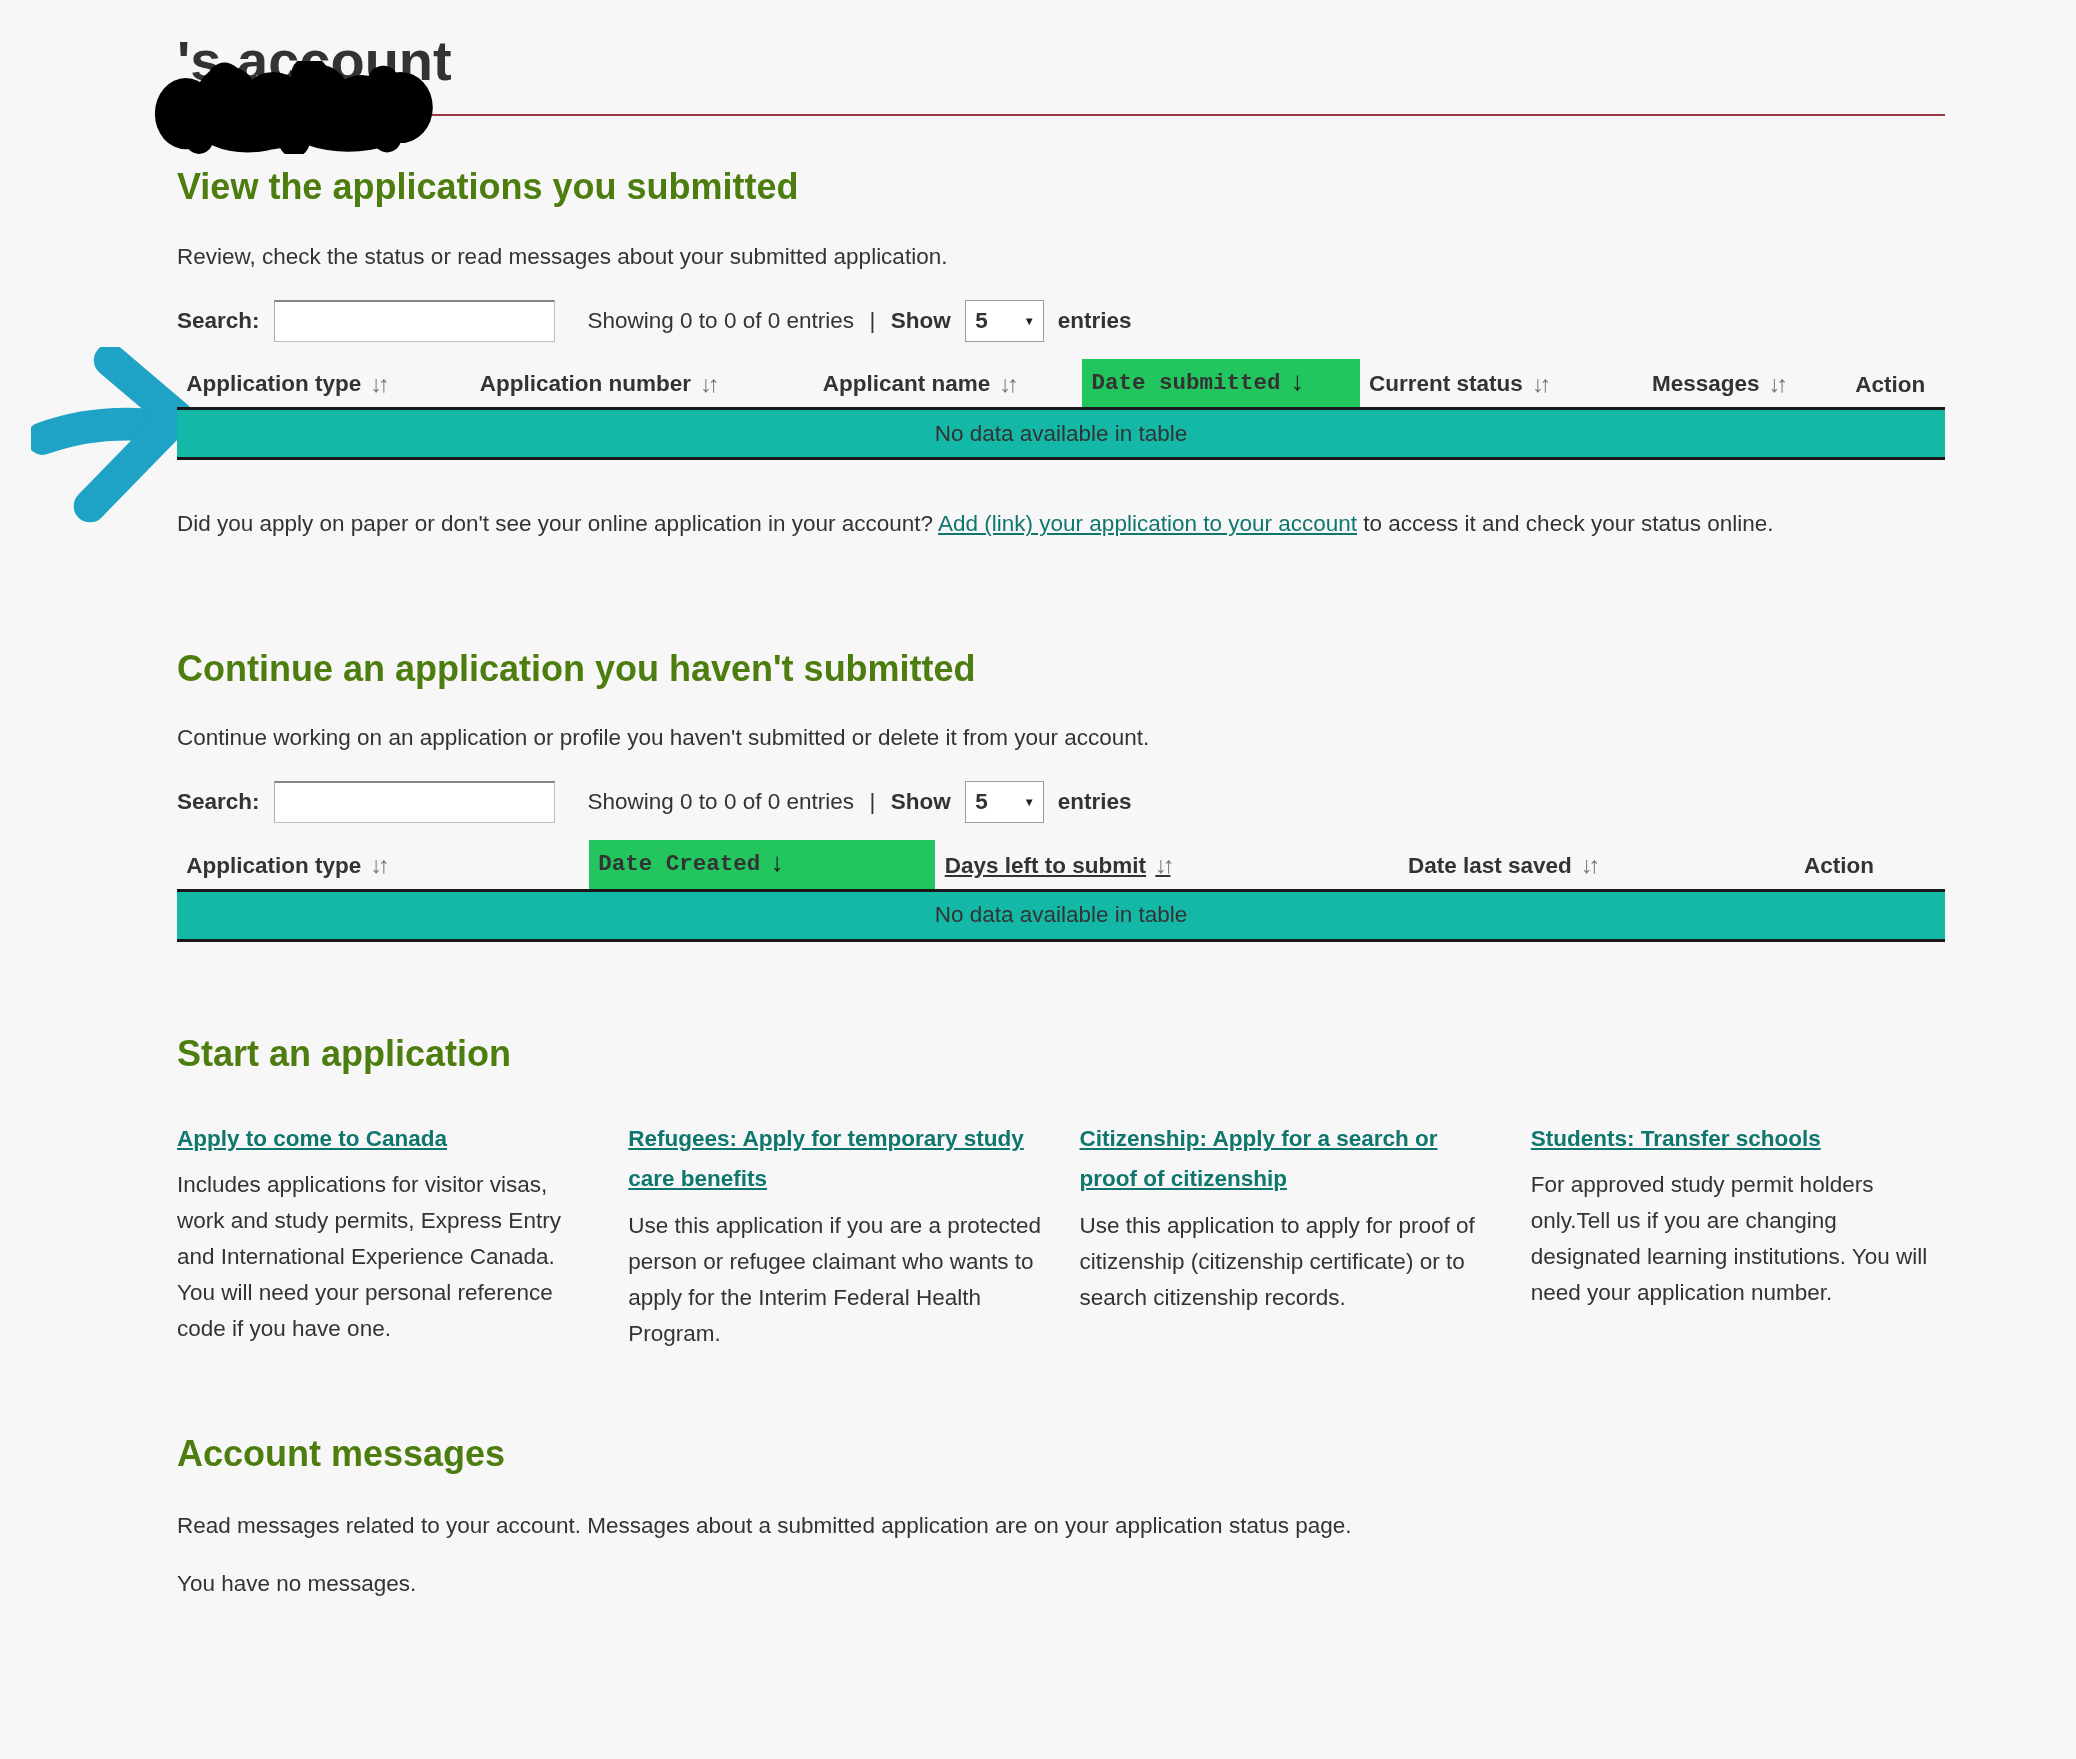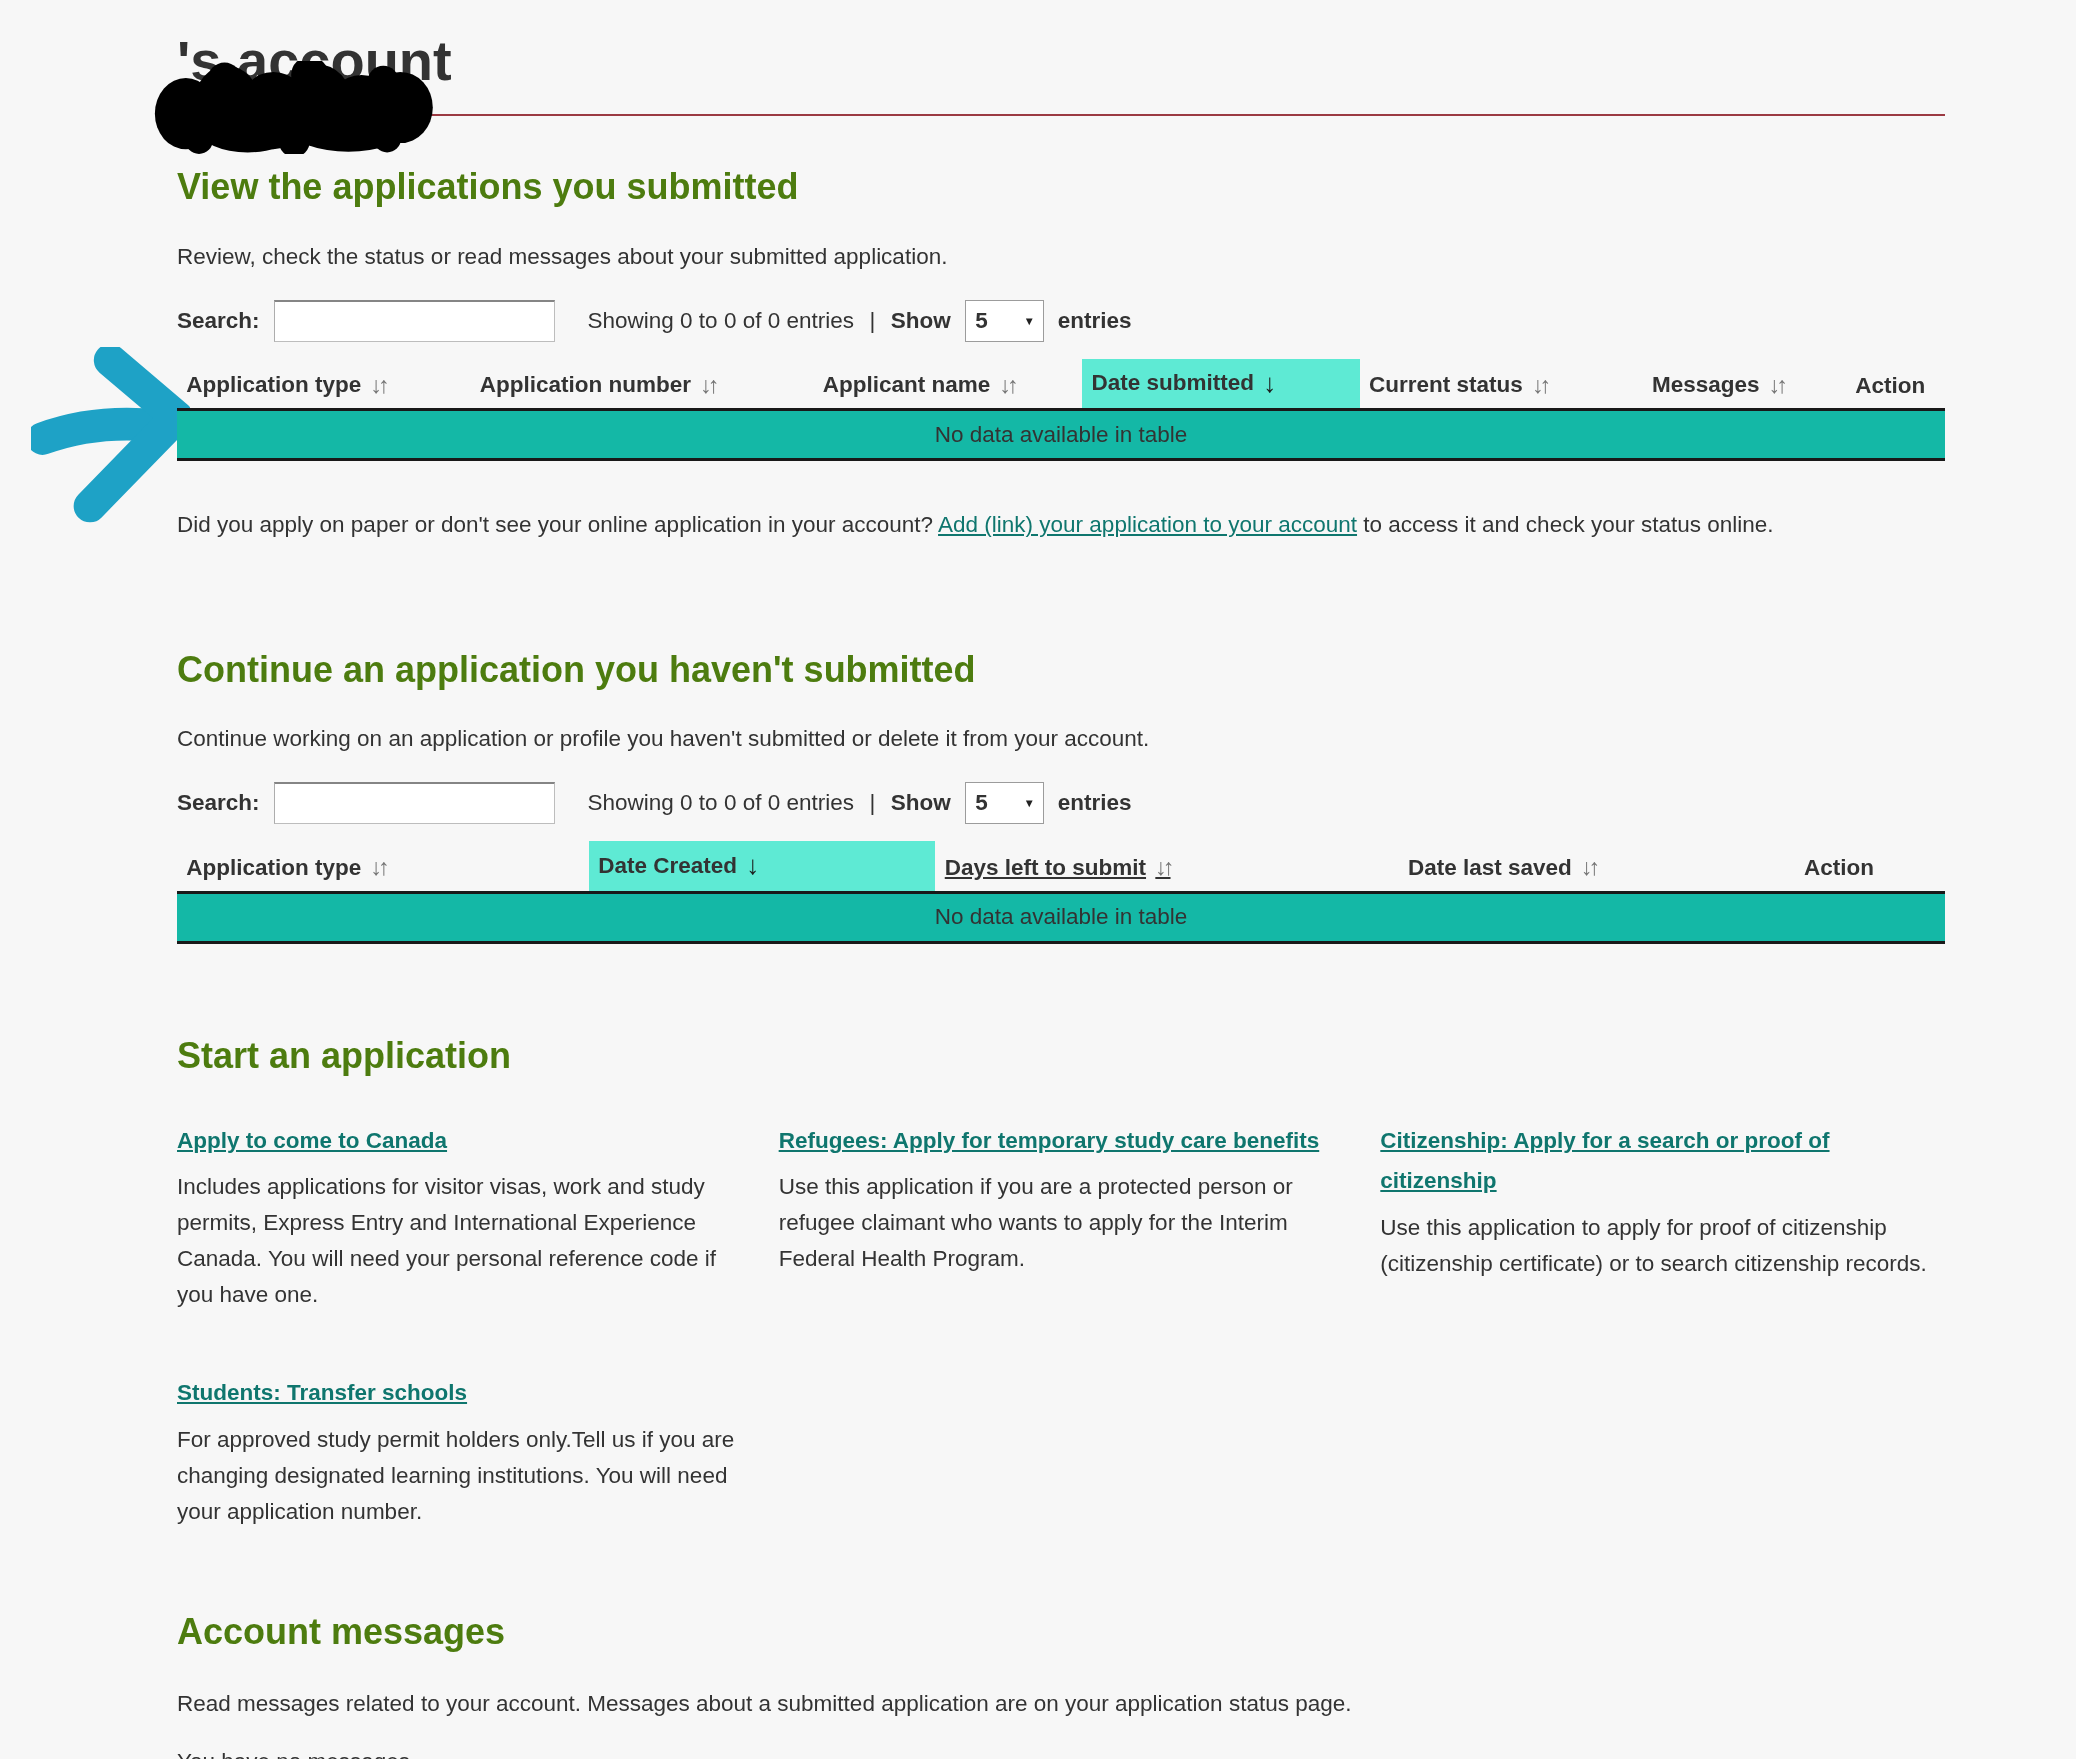--- a/index.html
+++ b/index.html
@@ -46,21 +46,21 @@
   .entries-label { font-weight: bold; margin-left: 14px; }
 
   
   .data-table { margin-top: 15.5px; width: 100%; }
   .thead { display: flex; align-items: flex-end; border-bottom: 3.9px solid #191919; }
   .th {
     display: flex; align-items: center;
     padding: 9.3px 6.2px 9.3px 9.3px; min-height: 45px;
     font-weight: bold; color: #333; white-space: nowrap;
   }
-  .th.highlight { background: #5eead4; }
+  .th.highlight { background: #22c55e; font-family: Liberation Mono, monospace; }
   .sort-both { color: #757575; font-size: 23px; letter-spacing: -3.9px; margin-left: 9.3px; font-weight: normal; }
   .sort-desc { color: #1c1c1c; font-size: 26px; margin-left: 9.3px; font-weight: bold; }
   .no-data-row {
     background: #14b8a6; border-bottom: 3.1px solid #191919;
     height: 50px; display: flex; align-items: center; justify-content: center;
     color: #333;
   }
 
   
   .t1-c0 { width: 16.6%; } .t1-c1 { width: 19.4%; } .t1-c2 { width: 15.2%; }
@@ -73,21 +73,21 @@
   .paper-note { margin-top: 48px; line-height: 1.4; }
   a.page-link { color: #0f766e; text-decoration: underline; }
 
   .section-continue { margin-top: 108px; }
   .section-start { margin-top: 91px; }
   .section-messages { margin-top: 81px; }
 
   
   .cards-grid {
     margin-top: 45px;
-    display: grid; grid-template-columns: repeat(3, 1fr);
+    display: grid; grid-template-columns: repeat(4, 1fr);
     column-gap: 37px; row-gap: 60px;
   }
   .card-title { font-weight: bold; line-height: 1.8; display: inline-block; margin-bottom: 7.8px; }
   .card-desc { line-height: 1.6; }
 
   .messages-desc { margin-top: 37px; line-height: 1.35; }
   .no-messages { margin-top: 29.5px; }
 </style>
 </head>
 <body>

